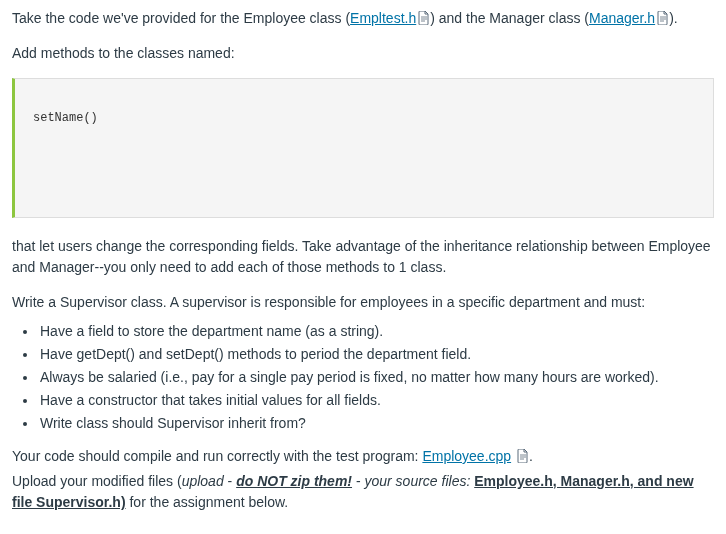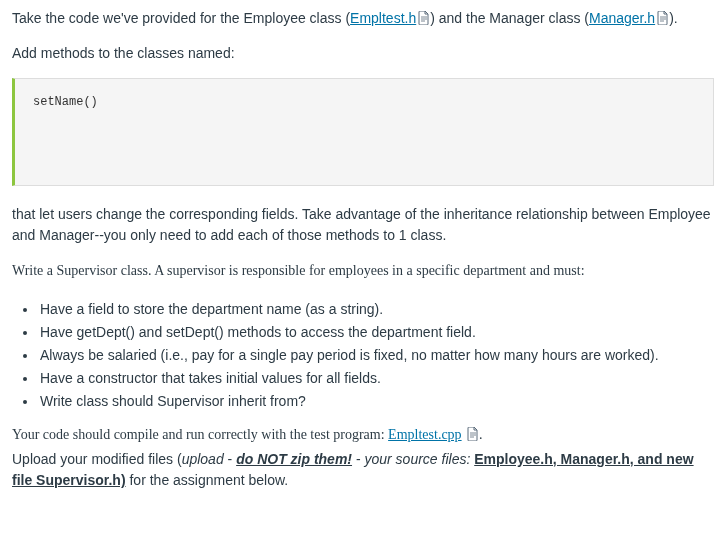--- a/index.html
+++ b/index.html
@@ -32,43 +32,42 @@
     }
     .doc-icon svg {
       width: 12px;
       height: 14px;
       display: block;
     }
     .code-block {
       border: 1px solid #ddd;
       border-left: 3px solid #8dc63f;
       background: #f5f5f5;
-      padding: 12px 18px;
+      padding: 28px 18px;
       margin: 14px 0 18px 0;
       font-family: Consolas, "Courier New", monospace;
       font-size: 12px;
       color: #333;
     }
     .code-line {
       padding: 2px 0;
     }
     .code-gap {
       height: 30px;
     }
     ul {
-      margin: 18px 0 12px 0;
+      margin: 8px 0 12px 0;
       padding-left: 26px;
     }
     li {
       margin-bottom: 2px;
       padding-left: 2px;
     }
     .tight {
       margin-bottom: 4px;
-      font-family: Liberation Serif, serif;
     }
     em {
       font-style: italic;
       text-align: right;
     }
     strong, b {
       font-weight: 700;
       text-decoration: underline;
     }
   </style>
@@ -94,28 +93,28 @@
   <div class="code-gap"></div>
   <div class="code-gap"></div>
 </div>
 
 <p>that let users change the corresponding fields. Take advantage of the inheritance relationship between Employee and Manager--you only need to add each of those methods to 1 class.</p>
 
 <p class="tight">Write a Supervisor class. A supervisor is responsible for employees in a specific department and must:</p>
 
 <ul>
   <li>Have a field to store the department name (as a string).</li>
-  <li>Have getDept() and setDept() methods to access the department field.</li>
+  <li>Have getDept() and setDept() methods to period the department field.</li>
   <li>Always be salaried (i.e., pay for a single pay period is fixed, no matter how many hours are worked).</li>
   <li>Have a constructor that takes initial values for all fields.</li>
   <li>Write class should Supervisor inherit from?</li>
 </ul>
 
 <p class="tight">
-  <span>Your code should compile and run correctly with the test program: </span><a href="#"><span>Empltest.cpp</span></a> <span class="doc-icon"><svg viewBox="0 0 12 14">
+  <span>Your code should compile and run correctly with the test program: </span><a href="#"><span>Employee.cpp</span></a> <span class="doc-icon"><svg viewBox="0 0 12 14">
         <path d="M2 0h5l3 3v10a1 1 0 0 1-1 1H2a1 1 0 0 1-1-1V1a1 1 0 0 1 1-1z" fill="none" stroke="#5b6b7a" stroke-width="1"></path>
         <path d="M7 0v3h3" fill="none" stroke="#5b6b7a" stroke-width="1"></path>
         <path d="M3 6h6M3 8h6M3 10h4" stroke="#5b6b7a" stroke-width="0.8"></path>
       </svg></span><span>.</span>
 </p>
 
 <p>
   <span>Upload your modified files (</span><em>upload</em><span> - </span><em><b>do NOT zip them!</b></em><span> - </span><em>your source files:</em><span>  </span><b>Employee.h, Manager.h, and new file Supervisor.h)</b><span> for the assignment below.</span>
 </p>
 

